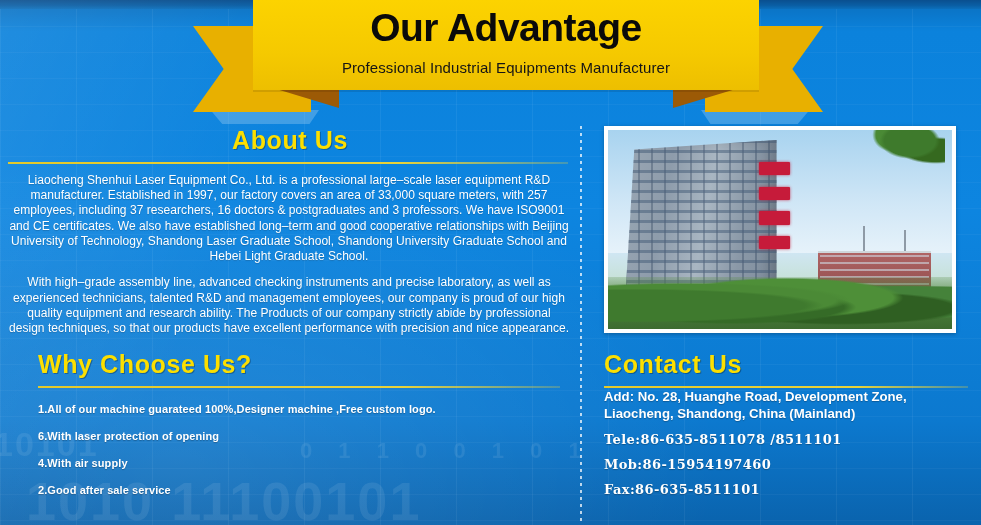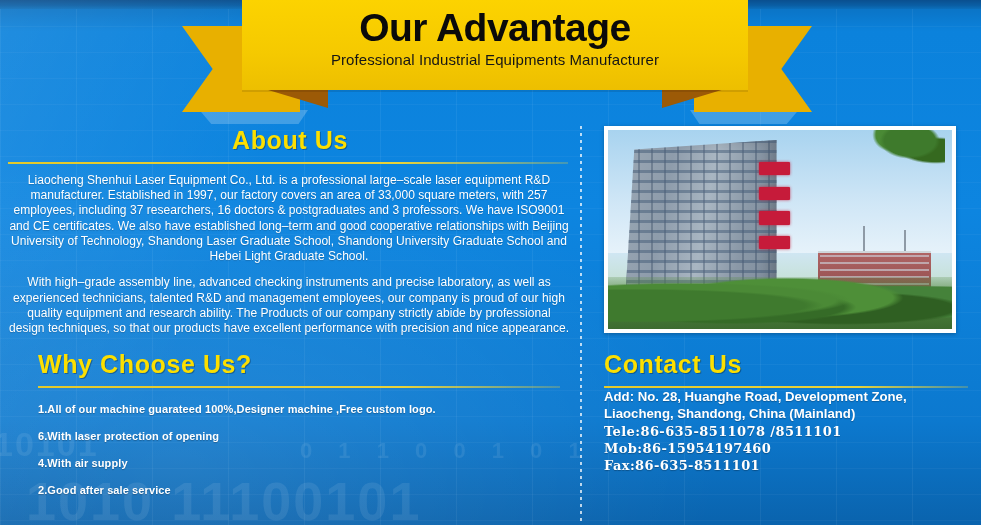--- a/index.html
+++ b/index.html
@@ -46,21 +46,21 @@
     white-space:nowrap;
     pointer-events:none;
     user-select:none;
   }
   .wm1 { left:18px;  top:348px; font-size:40px; }
   .wm2 { left:-6px;  top:425px; font-size:34px; }
   .wm3 { left:26px;  top:470px; font-size:54px; }
   .wm4 { left:300px; top:438px; font-size:22px; letter-spacing:10px; }
 
   
-  .ribbon { position:absolute; left:4px; top:0; width:882px; height:122px; }
+  .ribbon { position:absolute; left:15px; top:0; width:882px; height:122px; }
 
   .ribbon-tail {
     position:absolute; top:26px; width:118px; height:86px;
     background:#e8b000;
   }
   .tail-left  { left:178px; clip-path:polygon(0 0,100% 0,100% 100%,0 100%,26% 50%); }
   .tail-right { left:690px; clip-path:polygon(0 0,100% 0,74% 50%,100% 100%,0 100%); }
   .tail-shadow {
     position:absolute; top:110px; height:14px;
     background:rgba(255,255,255,.22);
@@ -80,21 +80,21 @@
     background:linear-gradient(180deg,#fcd300 0%,#f5c900 60%,#edbf00 100%);
     text-align:center;
     padding-top:8px;
     box-shadow:0 2px 0 rgba(0,0,0,.10);
   }
   .ribbon-title {
     font-size:39px; font-weight:700; color:#0a0a0a;
     letter-spacing:-0.5px; line-height:1.0;
   }
   .ribbon-sub {
-    font-size:15px; color:#151515; margin-top:4px; letter-spacing:.1px;
+    font-size:15px; color:#151515; margin-top:12px; letter-spacing:.1px;
   }
 
   
   .vdivider {
     position:absolute; left:580px; top:126px; width:2px; height:399px;
     background-image:linear-gradient(to bottom, rgba(255,255,255,.72) 50%, rgba(255,255,255,0) 50%);
     background-size:2px 7px;
   }
 
   
@@ -189,21 +189,21 @@
   
   .contact { position:absolute; left:604px; top:350px; width:372px; }
   .contact .sec-rule { width:364px; margin-top:7px; }
   .contact .addr {
     color:#ffffff; font-size:13.2px; font-weight:700; line-height:1.3;
     margin-top:0; text-shadow:0 1px 1px rgba(0,0,0,.25);
   }
   .contact .tel {
     color:#ffffff; font-size:13px; font-weight:700;
     font-family:"DejaVu Serif", serif;
-    letter-spacing:.4px; margin-top:2px;
+    letter-spacing:.4px; margin-top:10px;
     text-shadow:0 1px 1px rgba(0,0,0,.28);
   }
 </style>
 </head>
 <body>
 
 <div id="page">
 
   <div class="bg-grid"></div>
   <div class="bg-topbar"></div>

